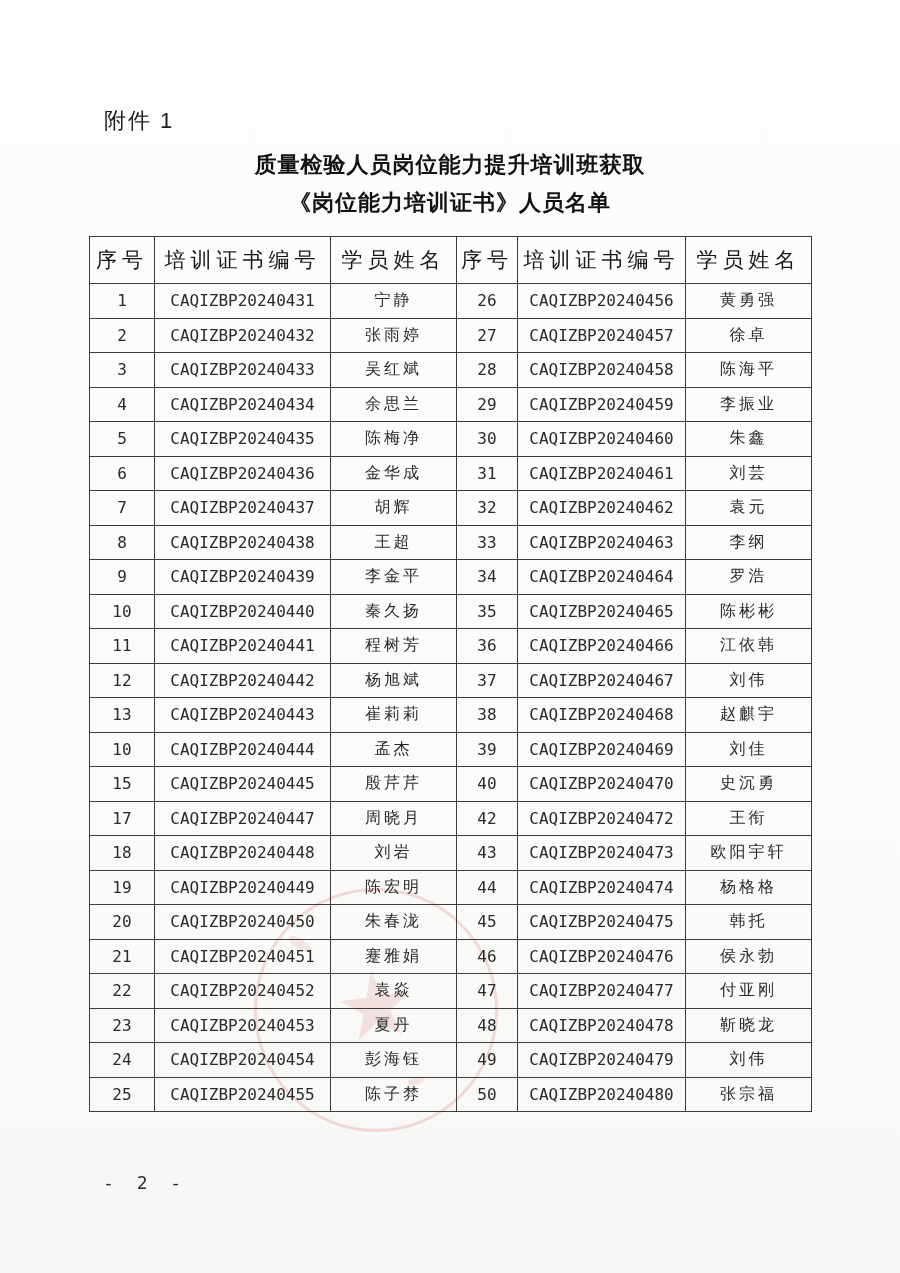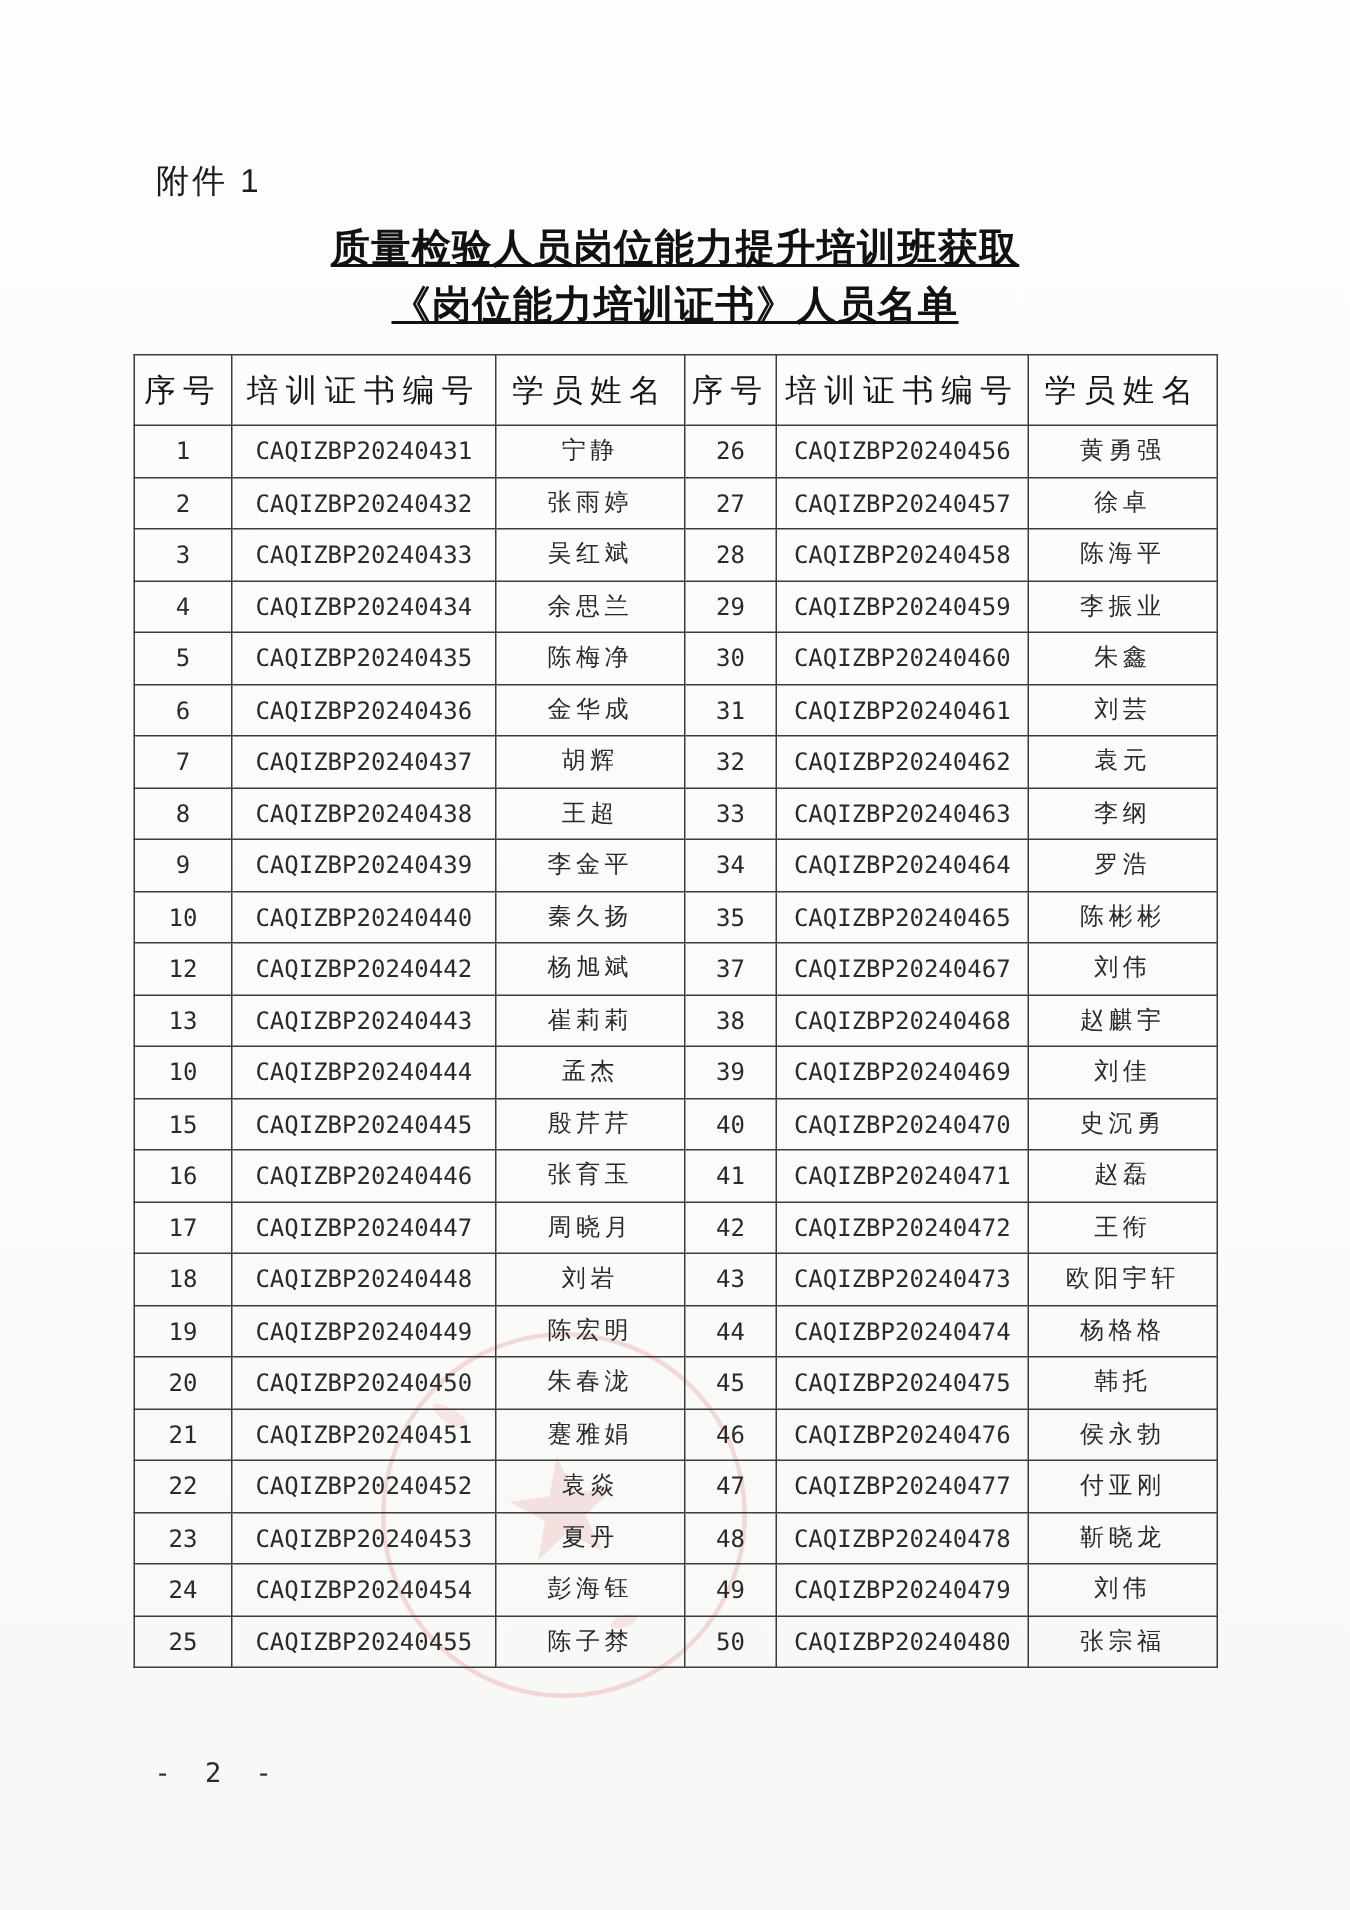--- a/index.html
+++ b/index.html
@@ -36,24 +36,23 @@
     position: absolute;
     left: 0;
     top: 146px;
     width: 900px;
     text-align: center;
     font-family: "Liberation Sans", sans-serif;
     font-weight: 700;
     color: #111;
   }
   .doc-title .line {
-    font-size: 26px;
+    font-size: 22px;
     line-height: 38px;
     letter-spacing: 1px;
-    text-decoration: underline;
   }
   table.roster {
     position: absolute;
     left: 89px;
     top: 236px;
     width: 722px;
     border-collapse: collapse;
     table-layout: fixed;
     background: transparent;
   }
@@ -251,20 +250,28 @@
         </tr>
         <tr>
           <td class="col-no">10</td>
           <td class="col-cert">CAQIZBP20240440</td>
           <td class="col-name">秦久扬</td>
           <td class="col-no">35</td>
           <td class="col-cert">CAQIZBP20240465</td>
           <td class="col-name">陈彬彬</td>
         </tr>
         <tr>
+          <td class="col-no">11</td>
+          <td class="col-cert">CAQIZBP20240441</td>
+          <td class="col-name">程树芳</td>
+          <td class="col-no">36</td>
+          <td class="col-cert">CAQIZBP20240466</td>
+          <td class="col-name">江依韩</td>
+        </tr>
+        <tr>
           <td class="col-no">12</td>
           <td class="col-cert">CAQIZBP20240442</td>
           <td class="col-name">杨旭斌</td>
           <td class="col-no">37</td>
           <td class="col-cert">CAQIZBP20240467</td>
           <td class="col-name">刘伟</td>
         </tr>
         <tr>
           <td class="col-no">13</td>
           <td class="col-cert">CAQIZBP20240443</td>
@@ -283,28 +290,20 @@
         </tr>
         <tr>
           <td class="col-no">15</td>
           <td class="col-cert">CAQIZBP20240445</td>
           <td class="col-name">殷芹芹</td>
           <td class="col-no">40</td>
           <td class="col-cert">CAQIZBP20240470</td>
           <td class="col-name">史沉勇</td>
         </tr>
         <tr>
-          <td class="col-no">16</td>
-          <td class="col-cert">CAQIZBP20240446</td>
-          <td class="col-name">张育玉</td>
-          <td class="col-no">41</td>
-          <td class="col-cert">CAQIZBP20240471</td>
-          <td class="col-name">赵磊</td>
-        </tr>
-        <tr>
           <td class="col-no">17</td>
           <td class="col-cert">CAQIZBP20240447</td>
           <td class="col-name">周晓月</td>
           <td class="col-no">42</td>
           <td class="col-cert">CAQIZBP20240472</td>
           <td class="col-name">王衔</td>
         </tr>
         <tr>
           <td class="col-no">18</td>
           <td class="col-cert">CAQIZBP20240448</td>

